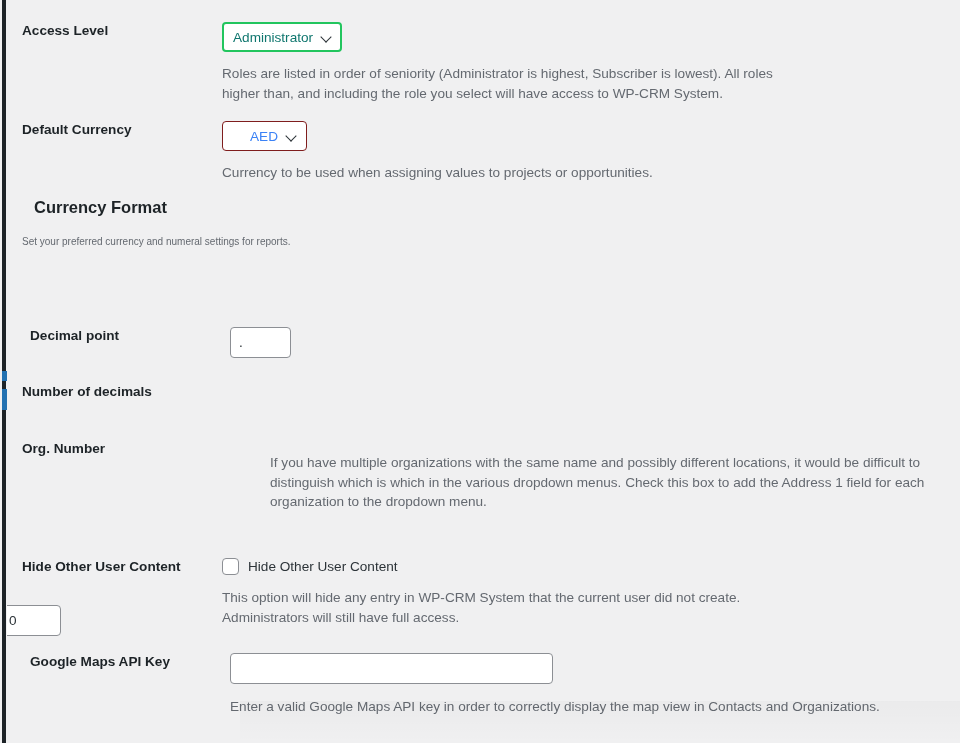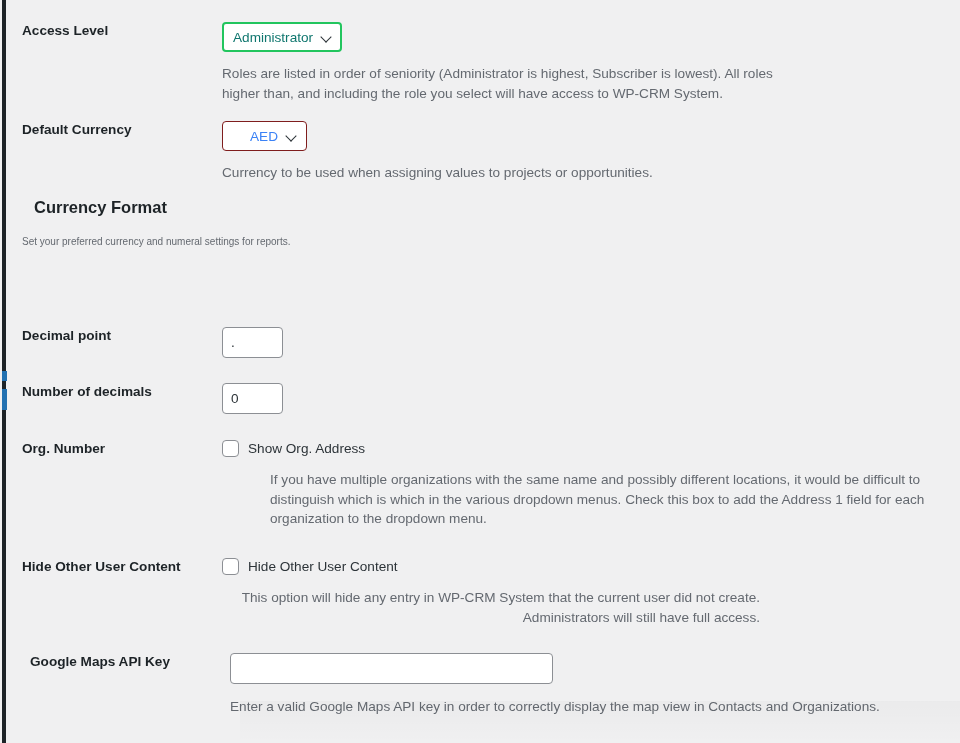--- a/index.html
+++ b/index.html
@@ -191,22 +191,22 @@
     pointer-events: none;
     z-index: 2;
   }
 
   
   .r-access     { position: absolute; left: 0; top: 22px;  width: 788px; }
   .r-currency   { position: absolute; left: 0; top: 121px; width: 960px; }
   .s-curformat  { position: absolute; left: 0; top: 198px; width: 960px; }
   .s-curformat-sub { position: absolute; left: 0; top: 234px; width: 960px; }
   .r-thousands  { position: absolute; left: 0; top: 271px; width: 960px; }
-  .r-decimal    { position: absolute; left: 0; top: 327px; width: 760px; }
-  .r-numdec     { position: absolute; left: 0; top: 383px; width: 960px; }
+  .r-decimal    { position: absolute; left: 8px; top: 327px; width: 760px; }
+  .r-numdec     { position: absolute; left: 0; top: 383px; width: 960px; flex-direction: column; }
   .r-orgaddr    { position: absolute; left: 0; top: 440px; width: 960px; }
   .r-hideother  { position: absolute; left: 0; top: 558px; width: 760px; }
   .r-gmaps      { position: absolute; left: 8px; top: 653px; width: 960px; }
 
   .field-desc-gap { margin-top: 12px; }
 </style>
 </head>
 <body>
 
 <div id="page">
@@ -255,36 +255,32 @@
     <div class="row r-numdec">
       <div class="row-label">Number of decimals</div>
       <div class="row-field">
         <input class="text-input small" type="text" value="0" style="">
       </div>
     </div>
 
     <div class="row r-orgaddr">
       <div class="row-label">Org. Number</div>
       <div class="row-field">
-        <div class="cbwrap">
-          <span class="cbox"></span>
-          <span class="cblabel">Show Org. Address</span>
-        </div>
         <p class="desc" style="margin-top:13px;margin-left:48px;">If you have multiple organizations with the same name and possibly different locations, it would be difficult to distinguish which is which in the various dropdown menus. Check this box to add the Address 1 field for each organization to the dropdown menu.</p>
       </div>
     </div>
 
     <div class="row r-hideother">
       <div class="row-label">Hide Other User Content</div>
       <div class="row-field">
         <div class="cbwrap">
           <span class="cbox"></span>
           <span class="cblabel">Hide Other User Content</span>
         </div>
-        <p class="desc" style="margin-top:13px;text-align:right;">This option will hide any entry in WP-CRM System that the current user did not create. Administrators will still have full access.</p>
+        <p class="desc" style="margin-top:13px;">This option will hide any entry in WP-CRM System that the current user did not create. Administrators will still have full access.</p>
       </div>
     </div>
 
     <div class="row r-gmaps">
       <div class="row-label">Google Maps API Key</div>
       <div class="row-field">
         <input class="text-input wide" type="text" value="" style="">
         <p class="desc" style="margin-top:13px;">Enter a valid Google Maps API key in order to correctly display the map view in Contacts and Organizations.</p>
       </div>
     </div>

